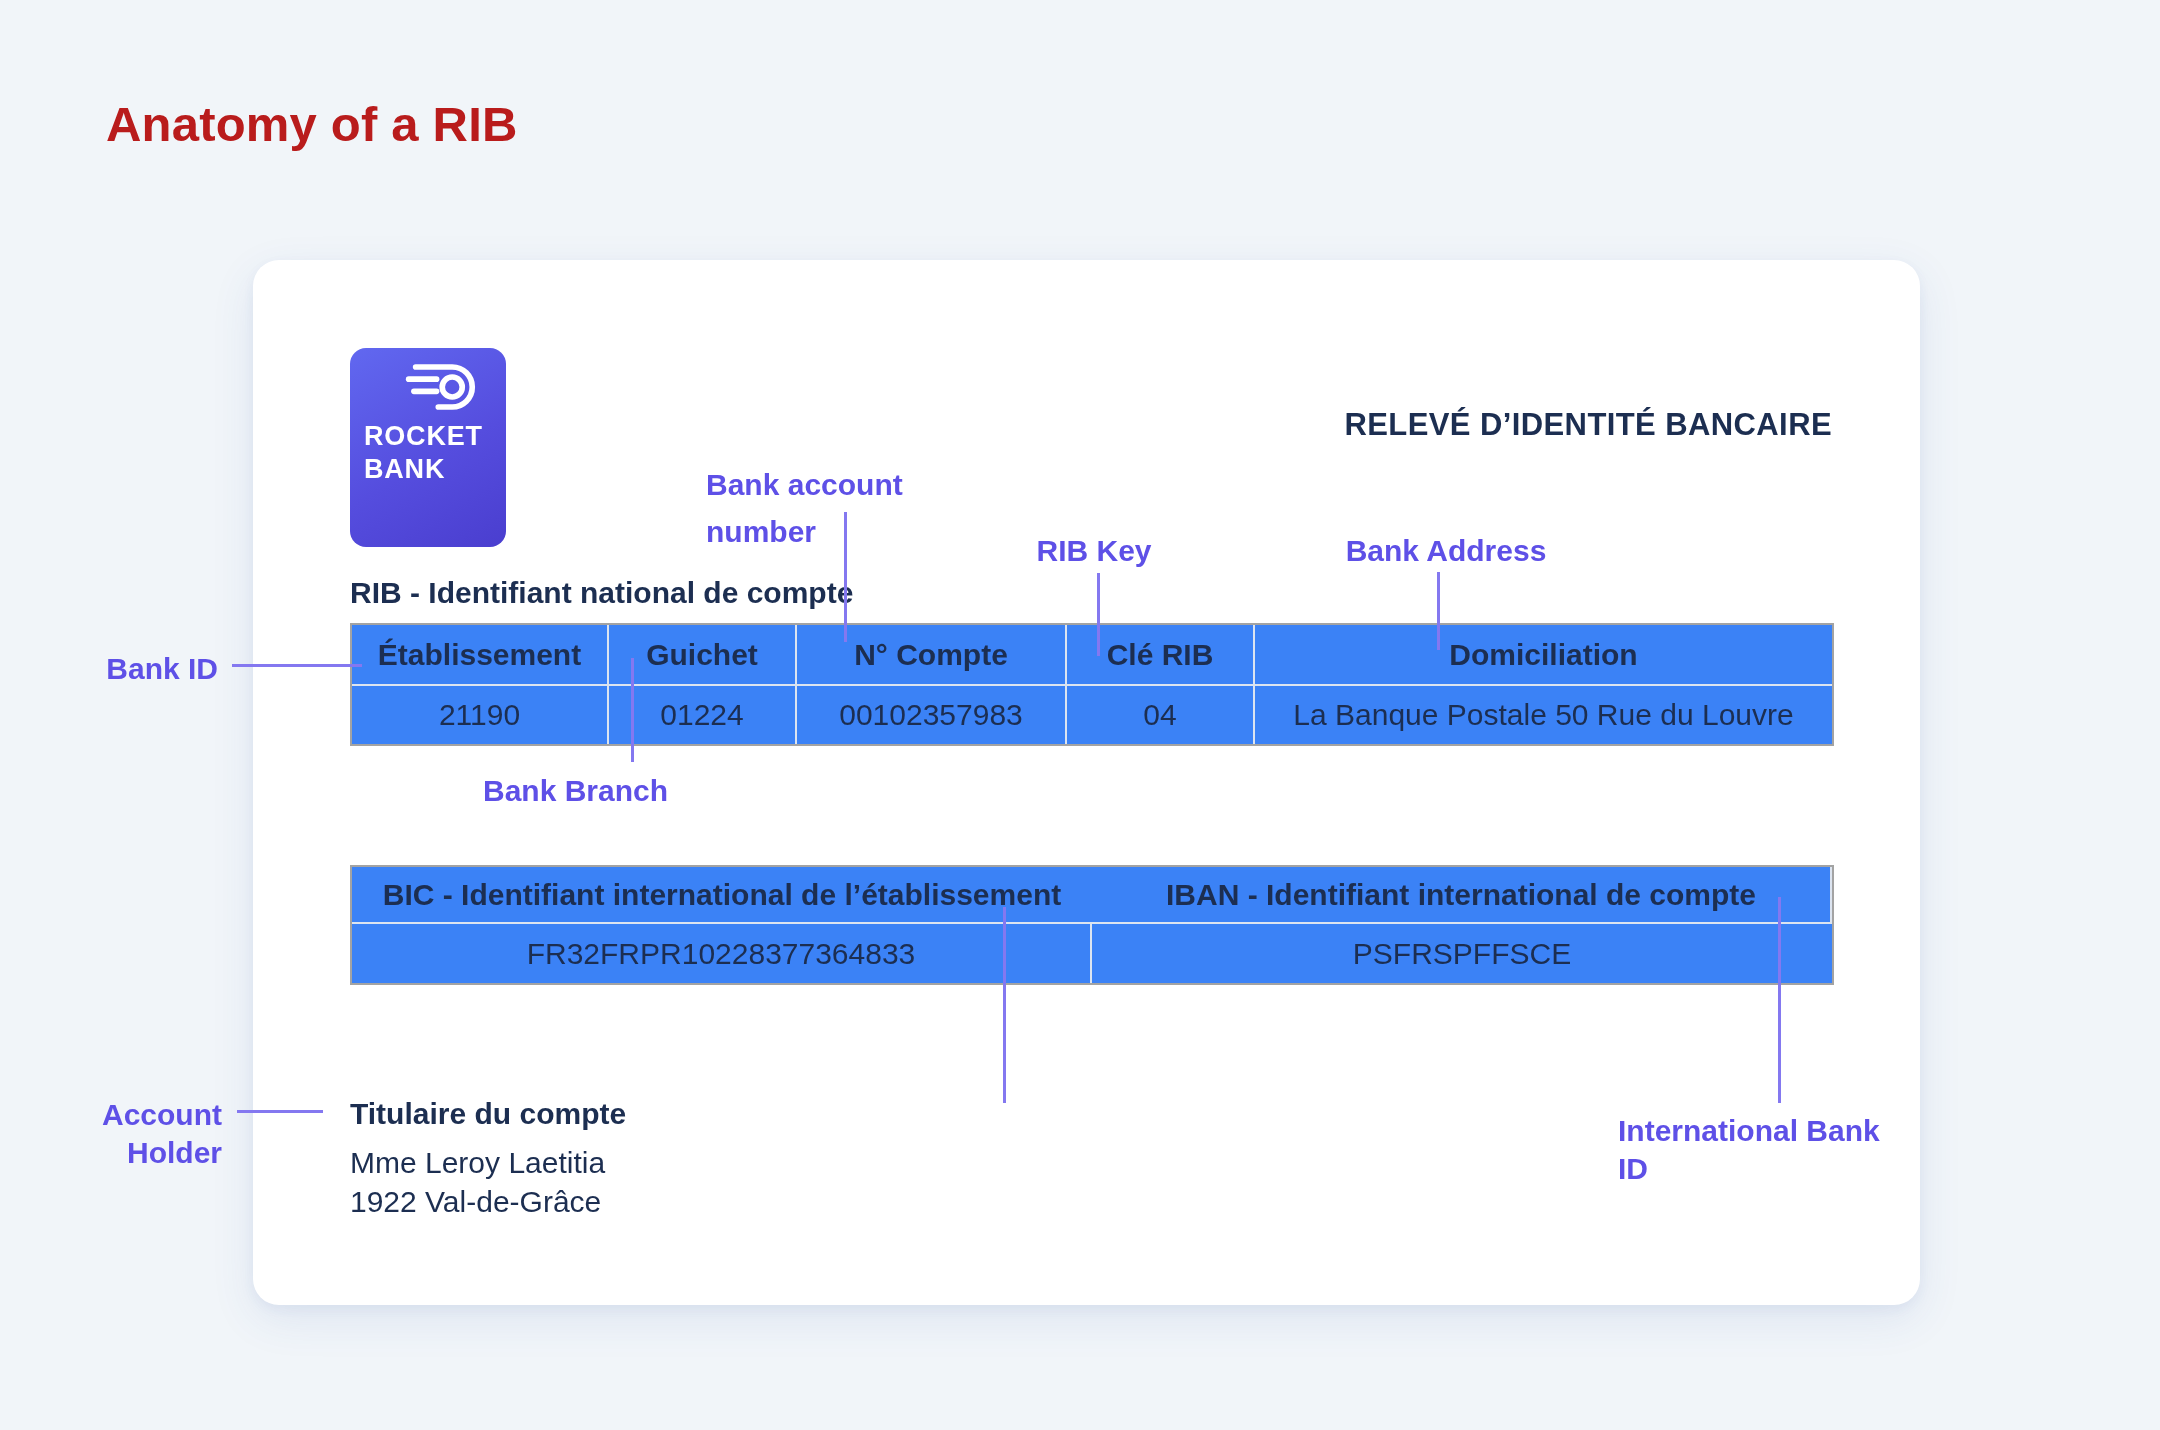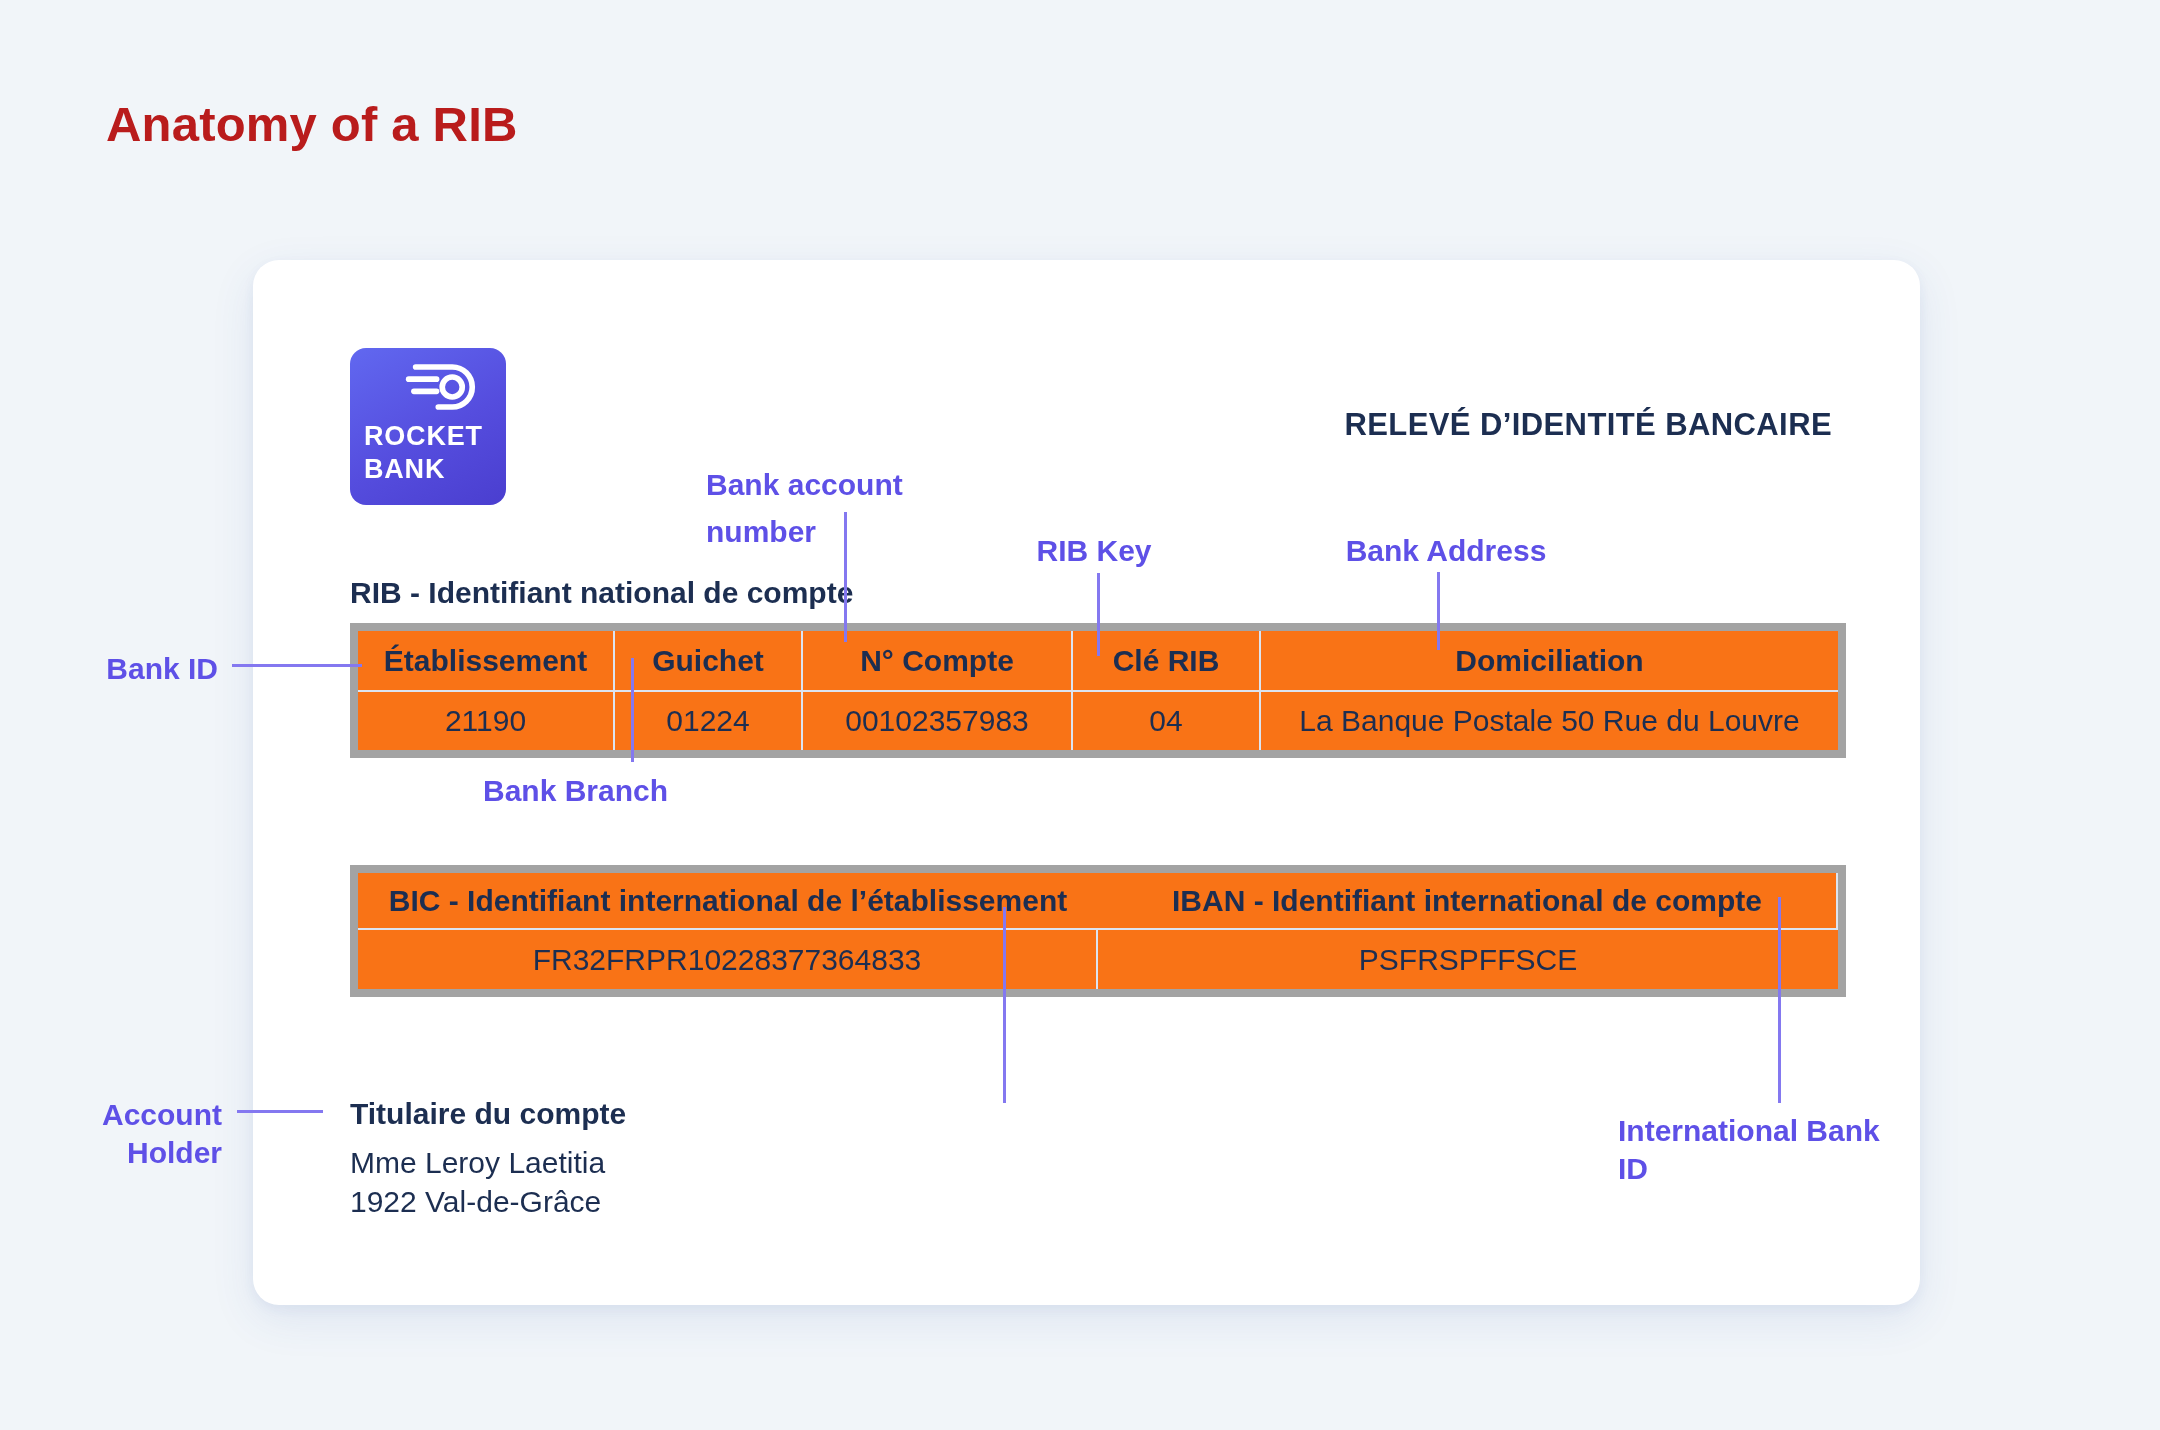--- a/index.html
+++ b/index.html
@@ -17,42 +17,42 @@
   }
 
   .card {
     left:253px; top:260px; width:1667px; height:1045px;
     background:#ffffff; border-radius:26px;
     box-shadow:0 14px 44px rgba(46,84,166,0.10), 0 4px 12px rgba(46,84,166,0.06);
   }
 
   
   .logo {
-    left:350px; top:348px; width:156px; height:157px; border-radius:16px;
+    left:350px; top:348px; width:156px; height:199px; border-radius:16px;
     background:linear-gradient(150deg,#6168f0 0%,#554dde 55%,#4a3ecf 100%);
   }
   .logo-icon { position:absolute; left:52px; top:12px; width:90px; height:54px; }
   .logo-text {
     position:absolute; left:14px; top:72px;
     color:#ffffff; font-weight:700; font-size:27px; line-height:33px; letter-spacing:0.8px;
   }
 
   .doc-heading {
     right:328px; top:407px;
     font-size:31px; font-weight:700; letter-spacing:0.4px; color:#1c2e51;
   }
 
   .rib-label {
     left:350px; top:576px;
     font-size:30px; font-weight:700;
   }
 
   
   .dtable {
-    display:grid; border:8px solid #a3a3a3; background:#f97316;
+    display:grid; border:2px solid #a3a3a3; background:#3b82f6;
   }
   .dtable .cell {
     box-sizing:border-box;
     display:flex; align-items:center; justify-content:center;
     font-size:30px; border-right:2px solid #dce4f0;
   }
   .dtable .cell.lastcol { border-right:none; }
   .dtable .cell.valrow { border-top:2px solid #dce4f0; font-weight:400; }
   .dtable .cell.hdr { font-weight:700; }
 

